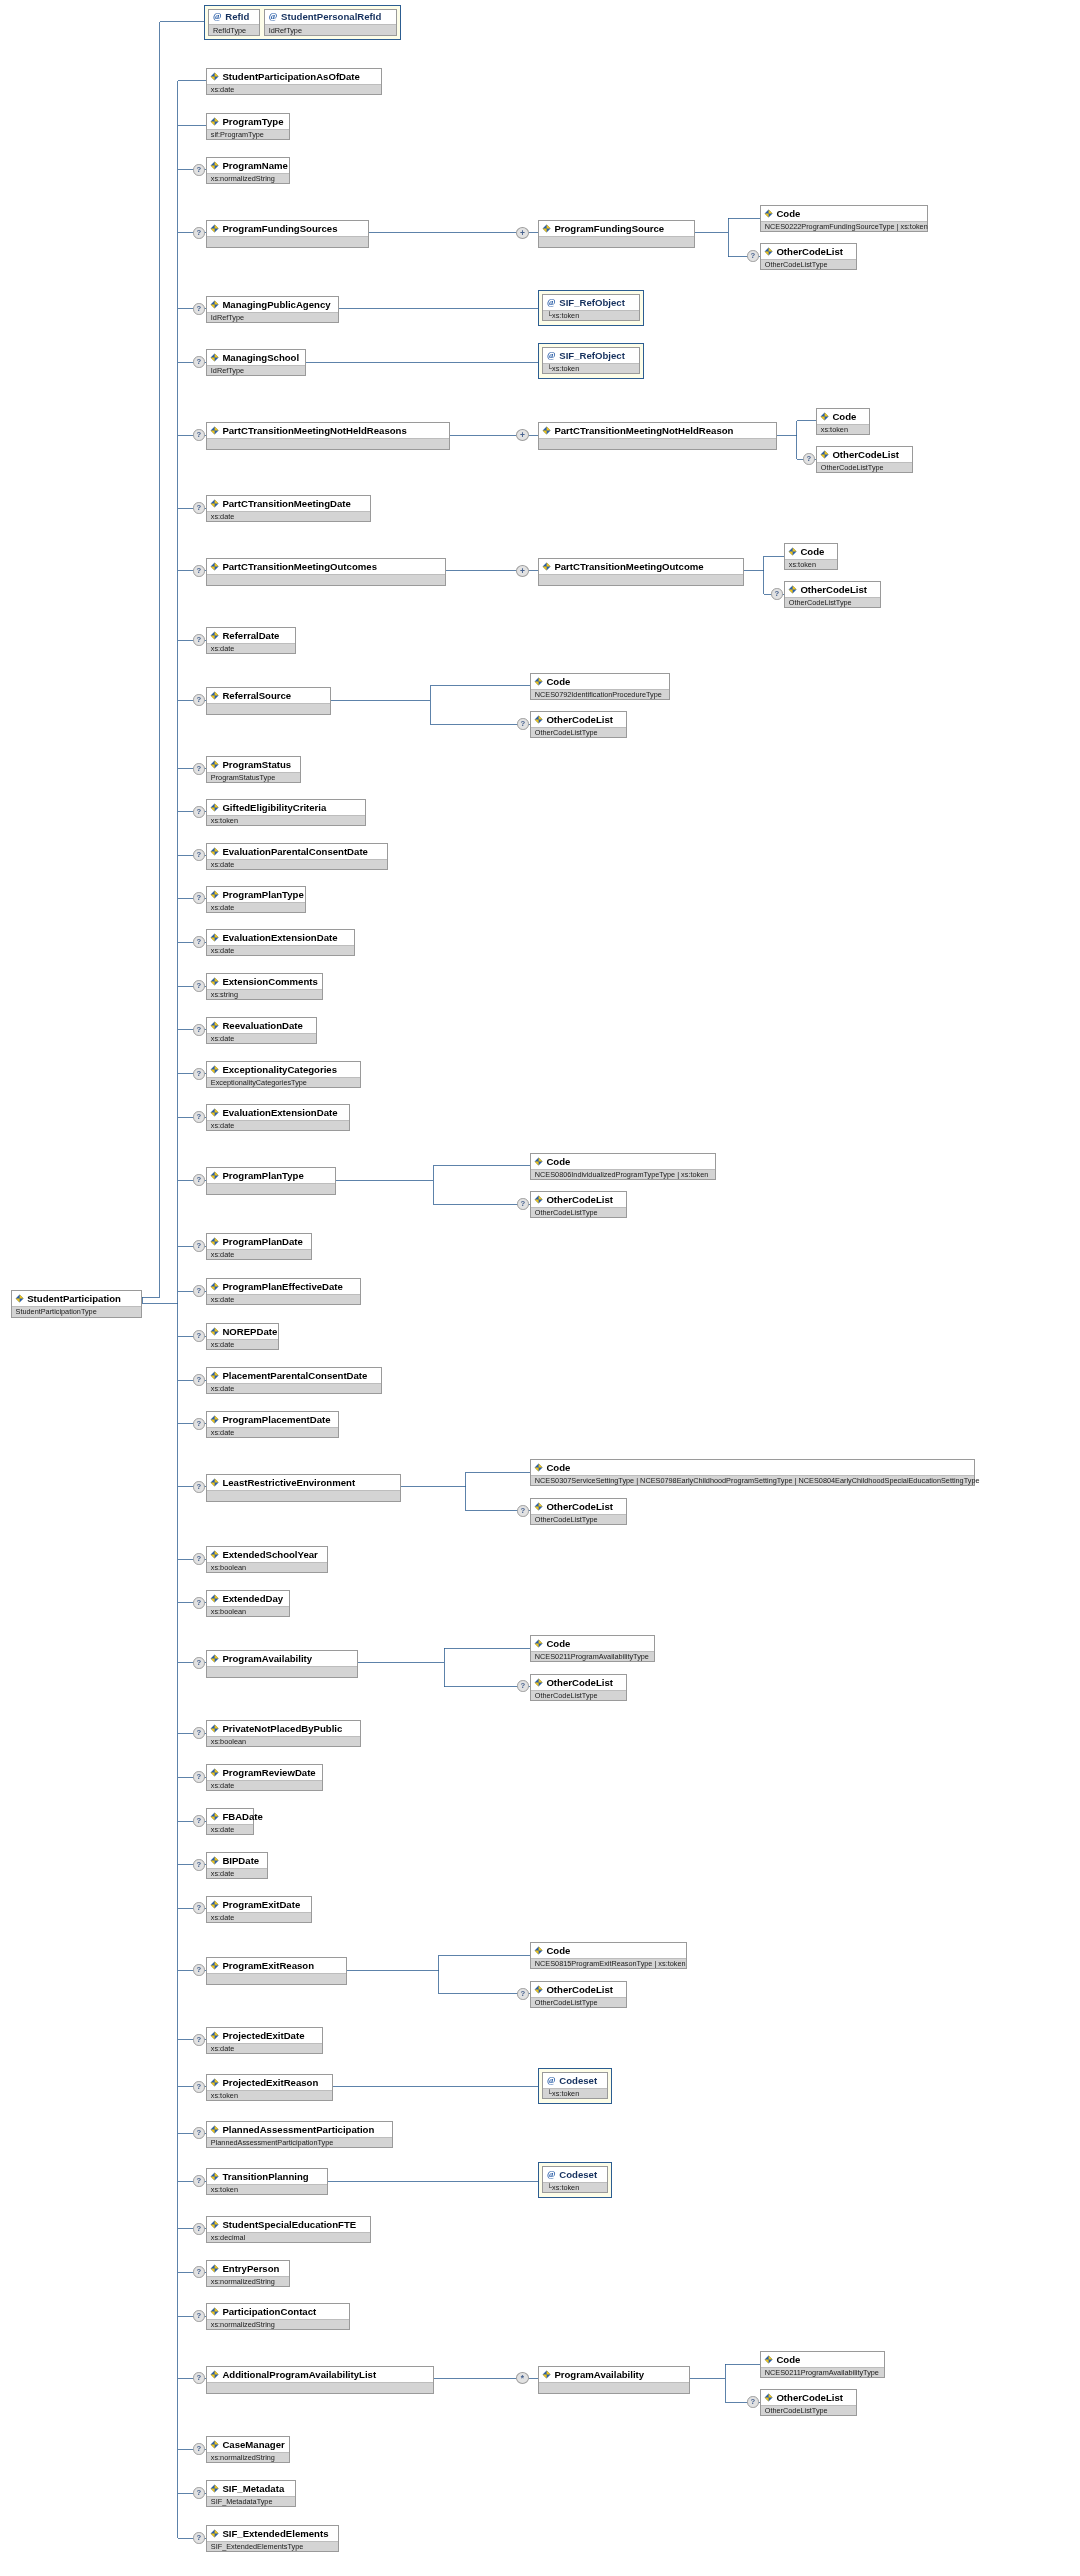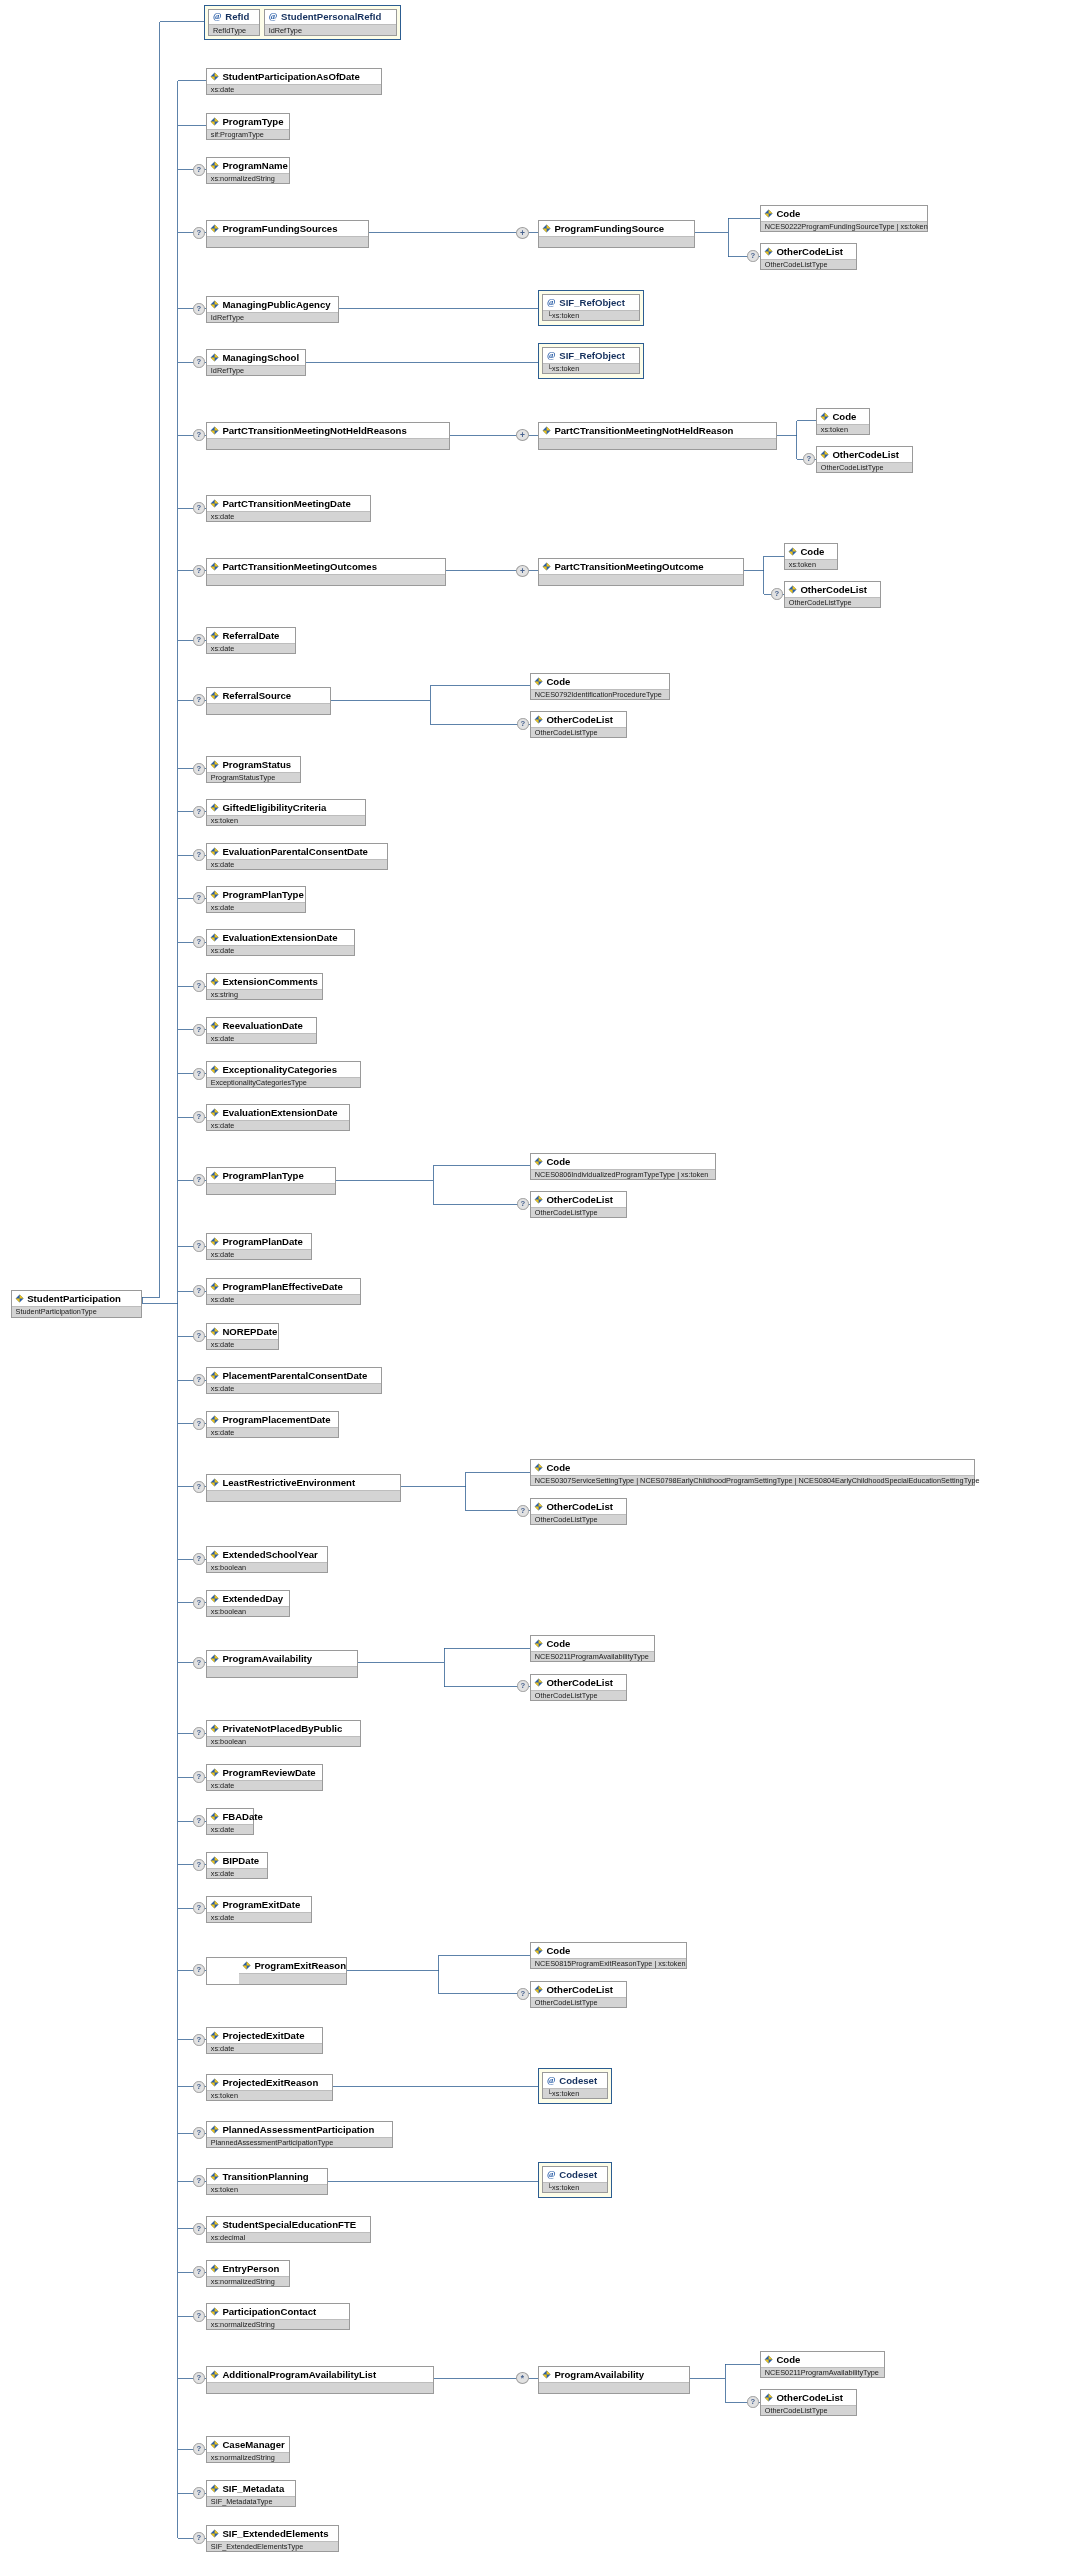--- a/index.html
+++ b/index.html
@@ -937,21 +937,21 @@
             <polygon points="6,0.8 11.2,6 6,11.2 0.8,6" fill="#2b5fa8"></polygon>
             <polygon points="6,0.8 11.2,6 6,6" fill="#f0c419"></polygon>
             <polygon points="0.8,6 6,6 6,11.2" fill="#f0c419"></polygon>
           </svg>
         </span>
         <span>ProgramExitDate</span>
       </div>
       <div class="typ">xs:date</div>
     </div>
     <div class="qmark" style="left: 193px; top: 1902px;">?</div>
-    <div class="node complex" style="left: 206px; top: 1957px; width: 141px; padding-left: 32px;">
+    <div class="node complex" style="left: 206px; top: 1957px; width: 141px;">
       <div class="hdr">
         <span class="ico elem">
           <svg width="9.2" height="9.2" viewBox="0 0 12 12">
             <polygon points="6,0.8 11.2,6 6,11.2 0.8,6" fill="#2b5fa8"></polygon>
             <polygon points="6,0.8 11.2,6 6,6" fill="#f0c419"></polygon>
             <polygon points="0.8,6 6,6 6,11.2" fill="#f0c419"></polygon>
           </svg>
         </span>
         <span>ProgramExitReason</span>
       </div>

